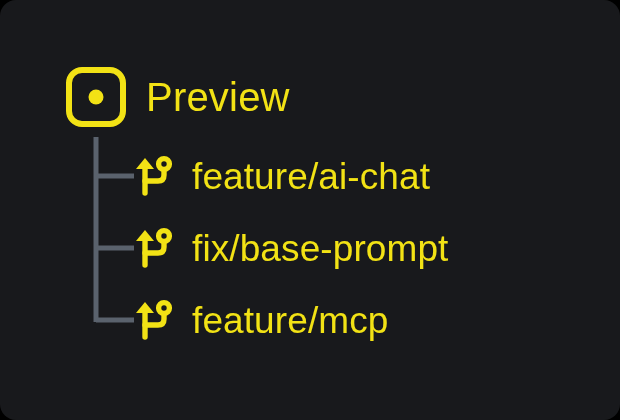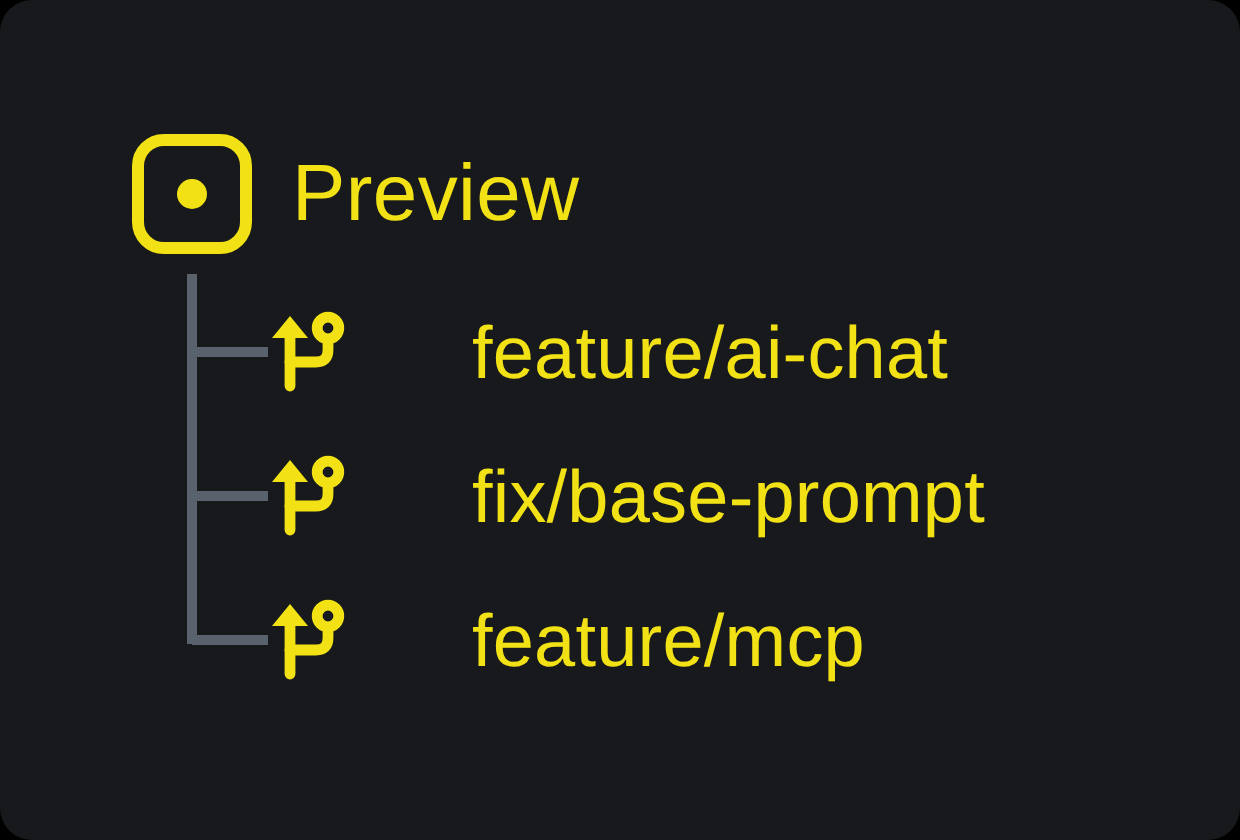--- a/index.html
+++ b/index.html
@@ -89,21 +89,20 @@
     flex: 0 0 auto;
     display: block;
   }
 
   .child-label {
     font-size: 37px;
     line-height: 1;
     color: #F2E215;
     white-space: nowrap;
     letter-spacing: 0.1px;
-    margin-left: 44px;
   }
 </style>
 </head>
 <body>
 
 <div id="app-panel">
 
   <div id="branch-tree">
 
     <svg id="tree-connectors" viewBox="0 0 620 420" width="620" height="420" aria-hidden="true">

